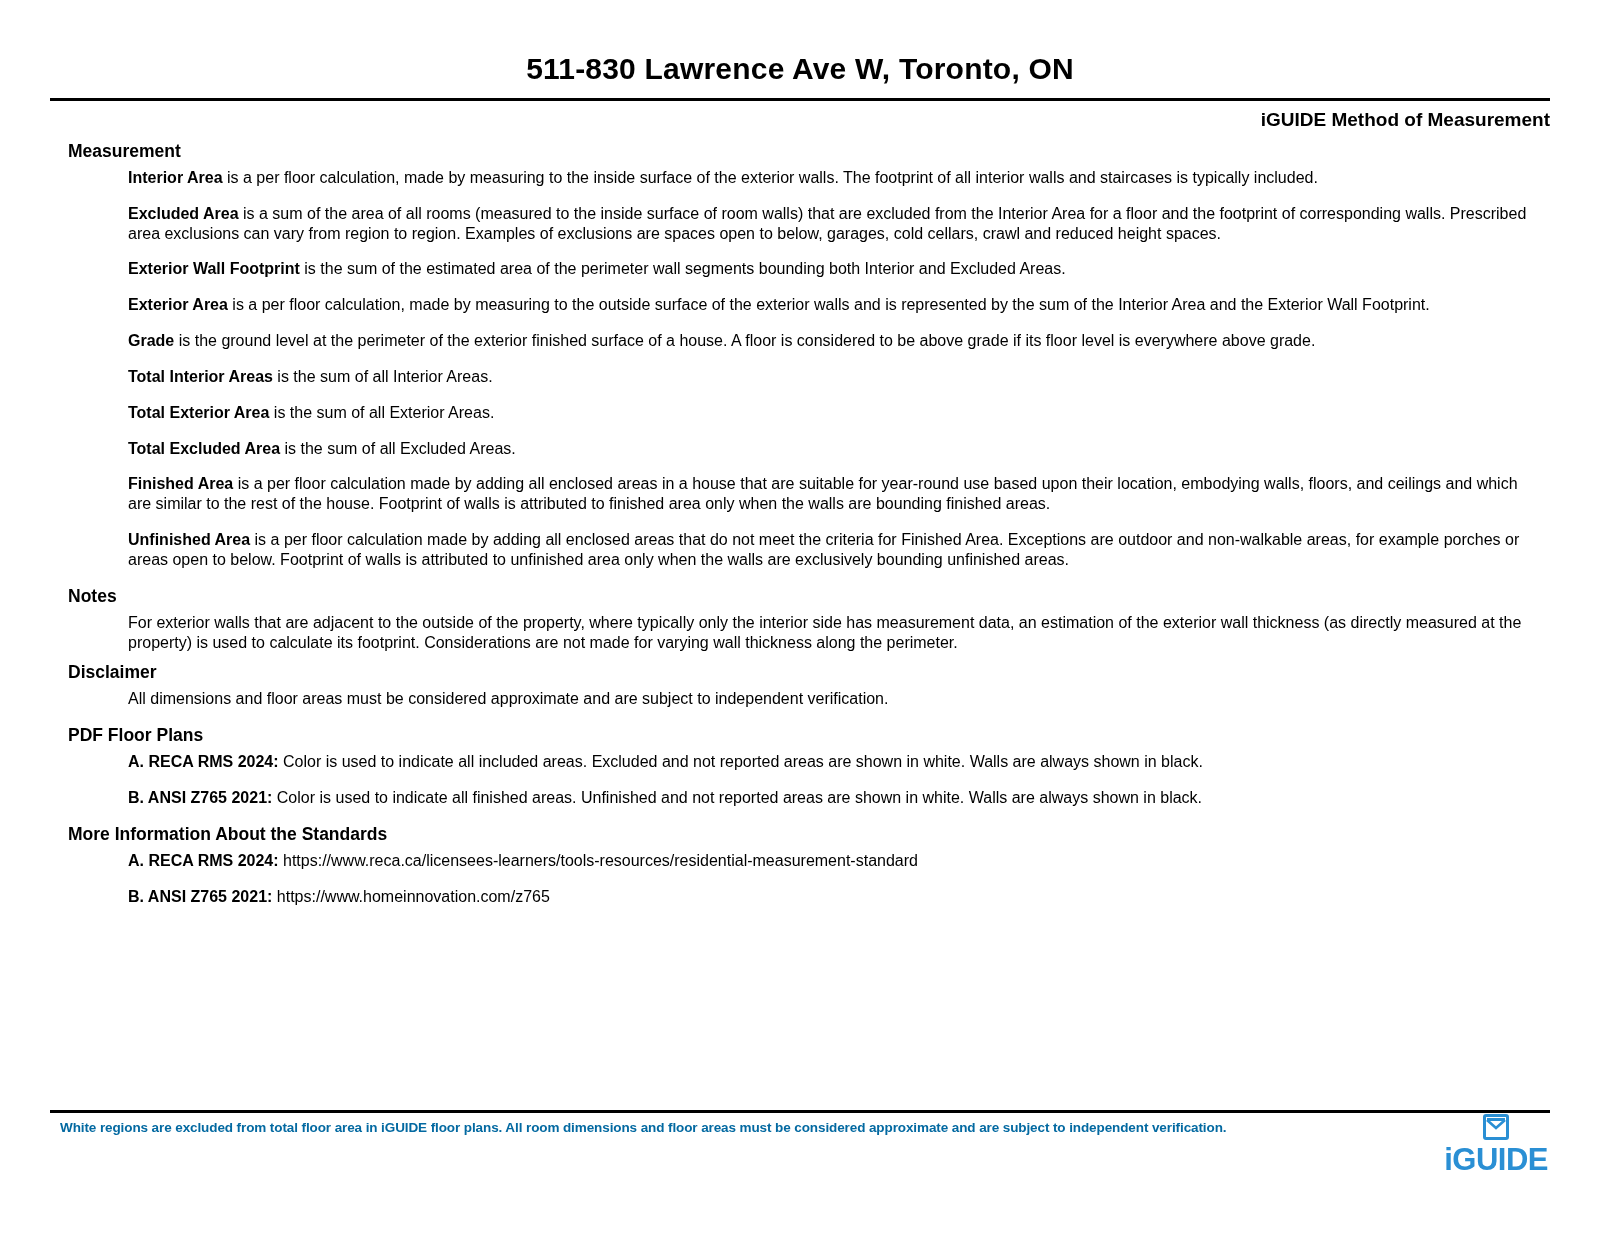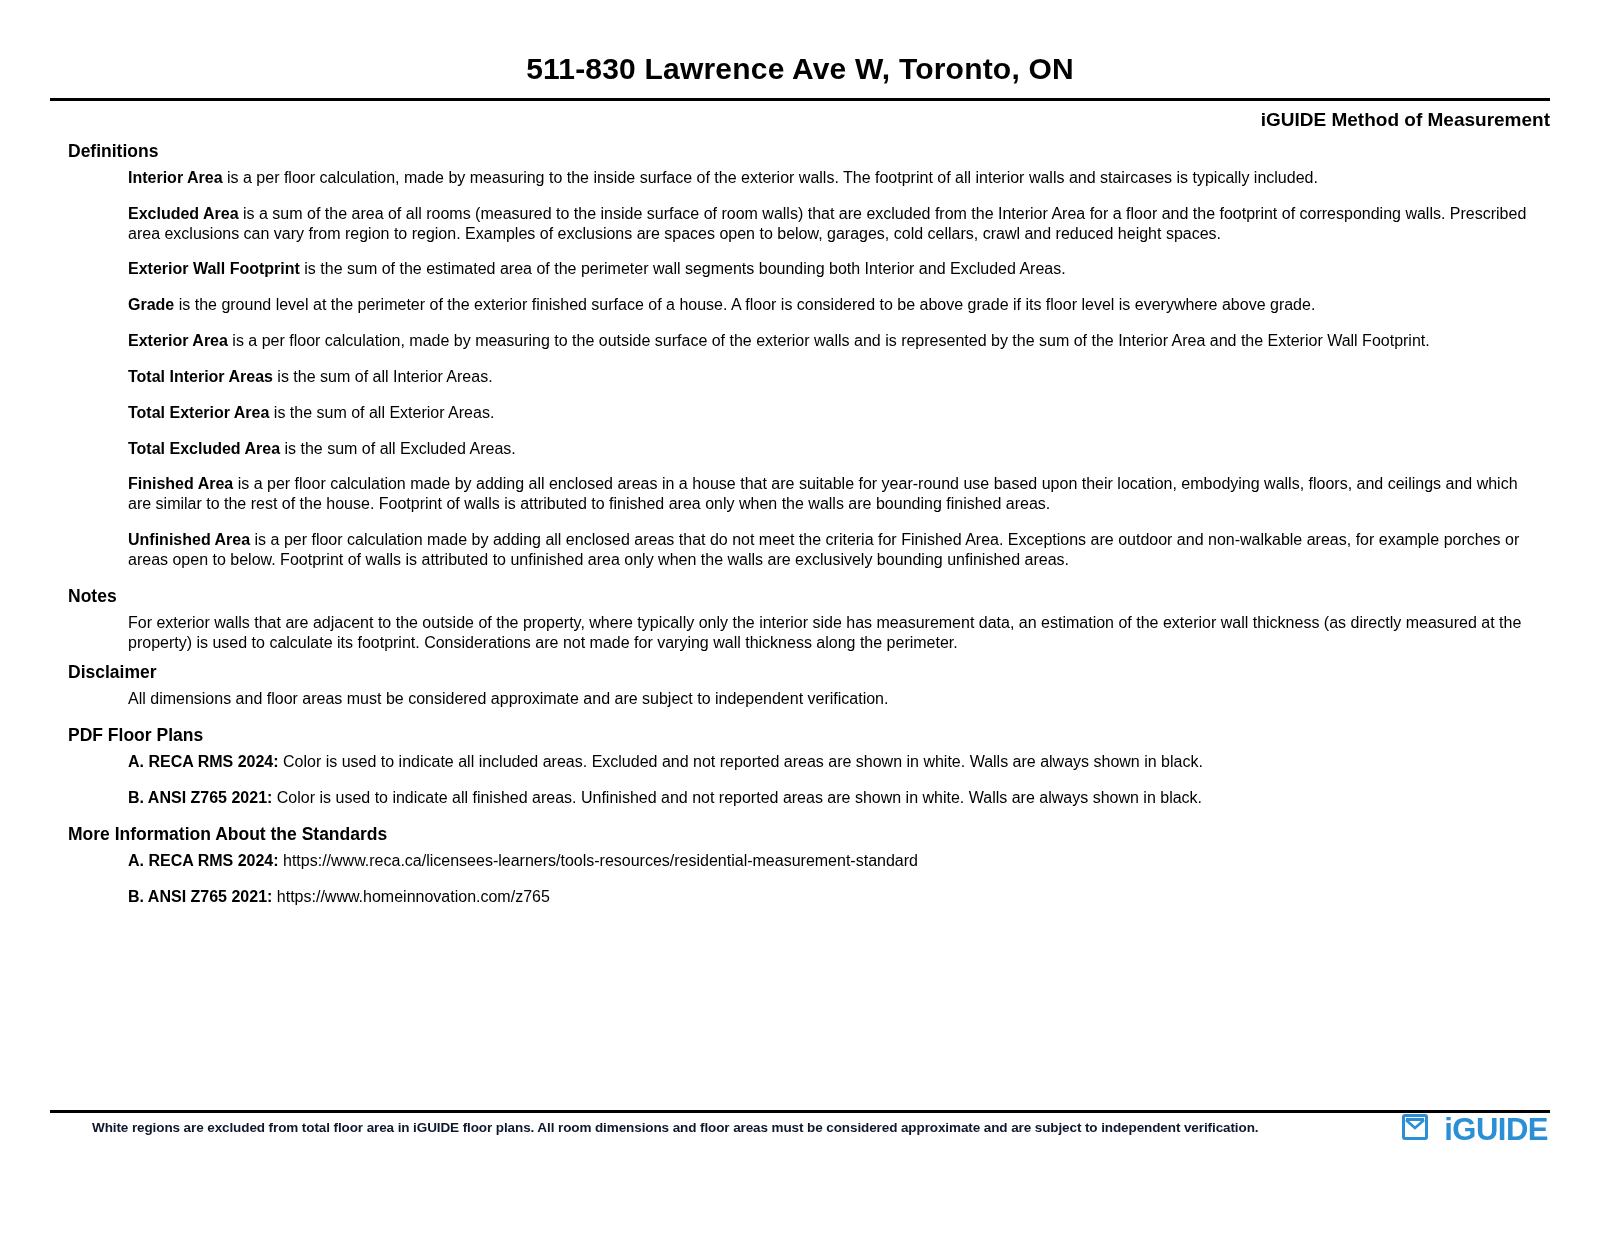--- a/index.html
+++ b/index.html
@@ -64,31 +64,32 @@
     right: 50px;
     top: 1110px;
     border-top: 3px solid #000;
   }
   .footer {
     position: absolute;
     left: 60px;
     top: 1120px;
     font-size: 13.5px;
     font-weight: bold;
-    color: #0f172a;
+    color: #0369a1;
     letter-spacing: -0.1px;
-    margin-left: 32px;
   }
   .brand {
     position: absolute;
     right: 52px;
     top: 1114px;
     display: flex;
-    gap: 16px;
+    align-items: center;
+    gap: 4px;
     color: #2a8fd4;
+    flex-direction: column;
   }
   .brand-mark {
     width: 26px;
     height: 26px;
     border: 3px solid #2a8fd4;
     border-radius: 3px;
     position: relative;
     box-sizing: border-box;
   }
   .brand-mark:before {
@@ -113,31 +114,31 @@
 </head>
 <body>
 
 <div class="page">
 
   <div class="doc-title">511-830 Lawrence Ave W, Toronto, ON</div>
   <div class="rule-top"></div>
 
   <div class="subtitle">iGUIDE Method of Measurement</div>
 
-  <div class="section-head">Definitions</div>
+  <div class="section-head">Measurement</div>
 
   <p class="para"><b>Interior Area</b><span> is a per floor calculation, made by measuring to the inside surface of the exterior walls. The footprint of all interior walls and staircases is typically included.</span></p>
 
   <p class="para"><b>Excluded Area</b><span> is a sum of the area of all rooms (measured to the inside surface of room walls) that are excluded from the Interior Area for a floor and the footprint of corresponding walls. Prescribed area exclusions can vary from region to region. Examples of exclusions are spaces open to below, garages, cold cellars, crawl and reduced height spaces.</span></p>
 
   <p class="para"><b>Exterior Wall Footprint</b><span> is the sum of the estimated area of the perimeter wall segments bounding both Interior and Excluded Areas.</span></p>
 
+  <p class="para"><b>Exterior Area</b><span> is a per floor calculation, made by measuring to the outside surface of the exterior walls and is represented by the sum of the Interior Area and the Exterior Wall Footprint.</span></p>
+
   <p class="para"><b>Grade</b><span> is the ground level at the perimeter of the exterior finished surface of a house.  A floor is considered to be above grade if its floor level is everywhere above grade.</span></p>
-
-  <p class="para"><b>Exterior Area</b><span> is a per floor calculation, made by measuring to the outside surface of the exterior walls and is represented by the sum of the Interior Area and the Exterior Wall Footprint.</span></p>
 
   <p class="para"><b>Total Interior Areas</b><span> is the sum of all Interior Areas.</span></p>
 
   <p class="para"><b>Total Exterior Area</b><span> is the sum of all Exterior Areas.</span></p>
 
   <p class="para"><b>Total Excluded Area</b><span> is the sum of all Excluded Areas.</span></p>
 
   <p class="para"><b>Finished Area</b><span> is a per floor calculation made by adding all enclosed areas in a house that are suitable for year-round use based upon their location, embodying walls, floors, and ceilings and which are similar to the rest of the house. Footprint of walls is attributed to finished area only when the walls are bounding finished areas.</span></p>
 
   <p class="para"><b>Unfinished Area</b><span> is a per floor calculation made by adding all enclosed areas that do not meet the criteria for Finished Area. Exceptions are outdoor and non-walkable areas, for example porches or areas open to below. Footprint of walls is attributed to unfinished area only when the walls are exclusively bounding unfinished areas.</span></p>

